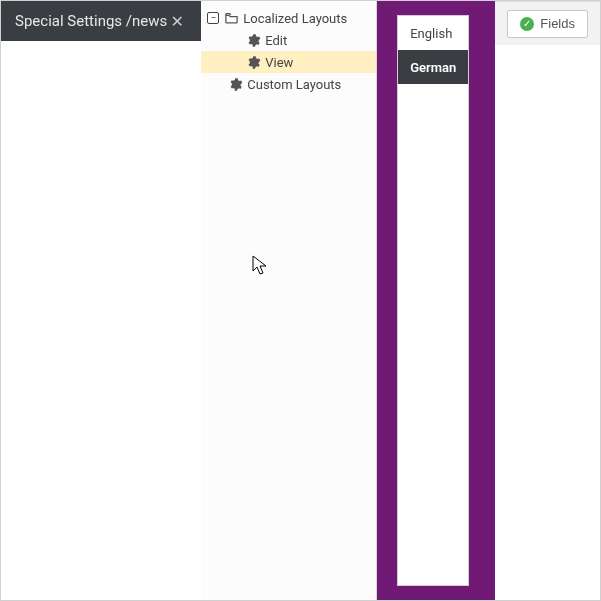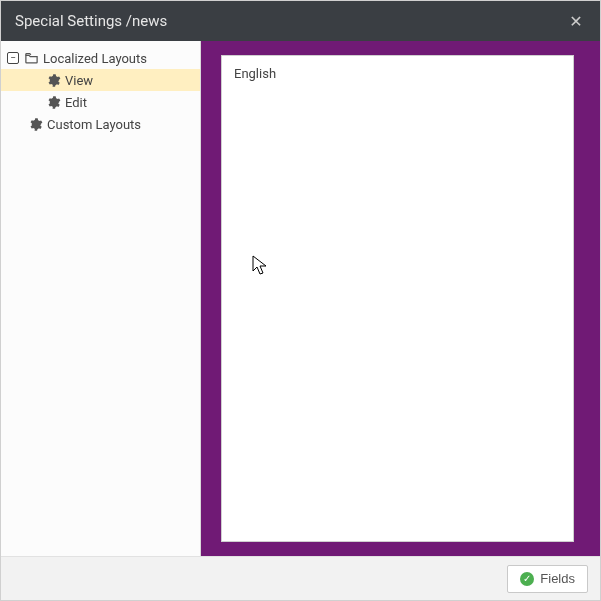--- a/index.html
+++ b/index.html
@@ -1,17 +1,17 @@
 <!DOCTYPE html>
 <html><head>
 <meta charset="utf-8">
 <style>
   * { box-sizing: border-box; }
   html, body { margin:0; padding:0; font-family: -apple-system, "Segoe UI", Roboto, Arial, sans-serif; font-size:13px; color:#444; background:#fff; }
-  .window { width:601px; height:601px; border:1px solid #d0d0d0; display:flex; flex-direction:column; background:#fff; }
+  .window { width:601px; height:601px; border:1px solid #d0d0d0; display:flex; flex-direction:row; background:#fff; }
   .titlebar { background:#3a3e43; color:#e6e6e6; height:40px; display:flex; align-items:center; padding:0 14px; font-size:15px; }
   .titlebar .title { flex:1; }
   .titlebar .close { width:20px; text-align:center; cursor:pointer; font-size:16px; color:#ccc; }
   .body { flex:1; display:flex; overflow:hidden; background:#fcfcfc; }
   .sidebar { width:200px; border-right:1px solid #d9d9d9; padding-top:6px; background:#fcfcfc; }
   .tree { list-style:none; margin:0; padding:0; user-select:none; }
   .tree li { display:flex; align-items:center; height:22px; padding-left:6px; white-space:nowrap; }
   .tree .node { cursor:pointer; }
   .tree .indent1 { padding-left:44px; }
   .tree .indent-root0 { padding-left:6px; }
@@ -51,53 +51,54 @@
           <span class="expander">−</span>
           <span class="ic">
             <svg viewBox="0 0 24 24" fill="none" stroke="#555" stroke-width="2">
               <path d="M3 7h5l2 2h11v9a1 1 0 0 1-1 1H4a1 1 0 0 1-1-1V7z"></path>
               <path d="M3 7V5a1 1 0 0 1 1-1h5l2 2"></path>
             </svg>
           </span>
           <span>Localized Layouts</span>
         </li>
 
+        <li class="node indent1">
+          <span class="ic">
+            <svg viewBox="0 0 24 24" fill="#555">
+                <path d="M12 8a4 4 0 1 0 0 8 4 4 0 0 0 0-8zm9 4a7.5 7.5 0 0 0-.13-1.4l2.1-1.64-2-3.46-2.47 1a7.6 7.6 0 0 0-2.42-1.4L15.5 2h-4l-.58 2.6a7.6 7.6 0 0 0-2.42 1.4l-2.47-1-2 3.46 2.1 1.64A7.5 7.5 0 0 0 6 12c0 .48.05.94.13 1.4l-2.1 1.64 2 3.46 2.47-1c.73.6 1.55 1.07 2.42 1.4L10.5 22h4l.58-2.6a7.6 7.6 0 0 0 2.42-1.4l2.47 1 2-3.46-2.1-1.64c.08-.46.13-.92.13-1.4z"></path>
+              </svg>
+          </span>
+          <span>Edit</span>
+        </li>
+
         <li class="node indent1 selected">
           <span class="ic">
             <svg viewBox="0 0 24 24" fill="#555">
                 <path d="M12 8a4 4 0 1 0 0 8 4 4 0 0 0 0-8zm9 4a7.5 7.5 0 0 0-.13-1.4l2.1-1.64-2-3.46-2.47 1a7.6 7.6 0 0 0-2.42-1.4L15.5 2h-4l-.58 2.6a7.6 7.6 0 0 0-2.42 1.4l-2.47-1-2 3.46 2.1 1.64A7.5 7.5 0 0 0 6 12c0 .48.05.94.13 1.4l-2.1 1.64 2 3.46 2.47-1c.73.6 1.55 1.07 2.42 1.4L10.5 22h4l.58-2.6a7.6 7.6 0 0 0 2.42-1.4l2.47 1 2-3.46-2.1-1.64c.08-.46.13-.92.13-1.4z"></path>
               </svg>
           </span>
           <span>View</span>
-        </li>
-
-        <li class="node indent1">
-          <span class="ic">
-            <svg viewBox="0 0 24 24" fill="#555">
-                <path d="M12 8a4 4 0 1 0 0 8 4 4 0 0 0 0-8zm9 4a7.5 7.5 0 0 0-.13-1.4l2.1-1.64-2-3.46-2.47 1a7.6 7.6 0 0 0-2.42-1.4L15.5 2h-4l-.58 2.6a7.6 7.6 0 0 0-2.42 1.4l-2.47-1-2 3.46 2.1 1.64A7.5 7.5 0 0 0 6 12c0 .48.05.94.13 1.4l-2.1 1.64 2 3.46 2.47-1c.73.6 1.55 1.07 2.42 1.4L10.5 22h4l.58-2.6a7.6 7.6 0 0 0 2.42-1.4l2.47 1 2-3.46-2.1-1.64c.08-.46.13-.92.13-1.4z"></path>
-              </svg>
-          </span>
-          <span>Edit</span>
         </li>
 
         <li class="node indent-root1">
           <span class="ic">
             <svg viewBox="0 0 24 24" fill="#555">
                 <path d="M12 8a4 4 0 1 0 0 8 4 4 0 0 0 0-8zm9 4a7.5 7.5 0 0 0-.13-1.4l2.1-1.64-2-3.46-2.47 1a7.6 7.6 0 0 0-2.42-1.4L15.5 2h-4l-.58 2.6a7.6 7.6 0 0 0-2.42 1.4l-2.47-1-2 3.46 2.1 1.64A7.5 7.5 0 0 0 6 12c0 .48.05.94.13 1.4l-2.1 1.64 2 3.46 2.47-1c.73.6 1.55 1.07 2.42 1.4L10.5 22h4l.58-2.6a7.6 7.6 0 0 0 2.42-1.4l2.47 1 2-3.46-2.1-1.64c.08-.46.13-.92.13-1.4z"></path>
               </svg>
           </span>
           <span>Custom Layouts</span>
         </li>
 
       </ul>
     </div>
 
     <div class="main">
       <div class="listbox" id="lang-list">
           <div class="item">English</div>
+          <div class="item sel">German</div>
         </div>
     </div>
 
   </div>
 
   <div class="footer">
     <button class="btn">
       <span class="ok">✓</span>
       <span>Fields</span>
     </button>

